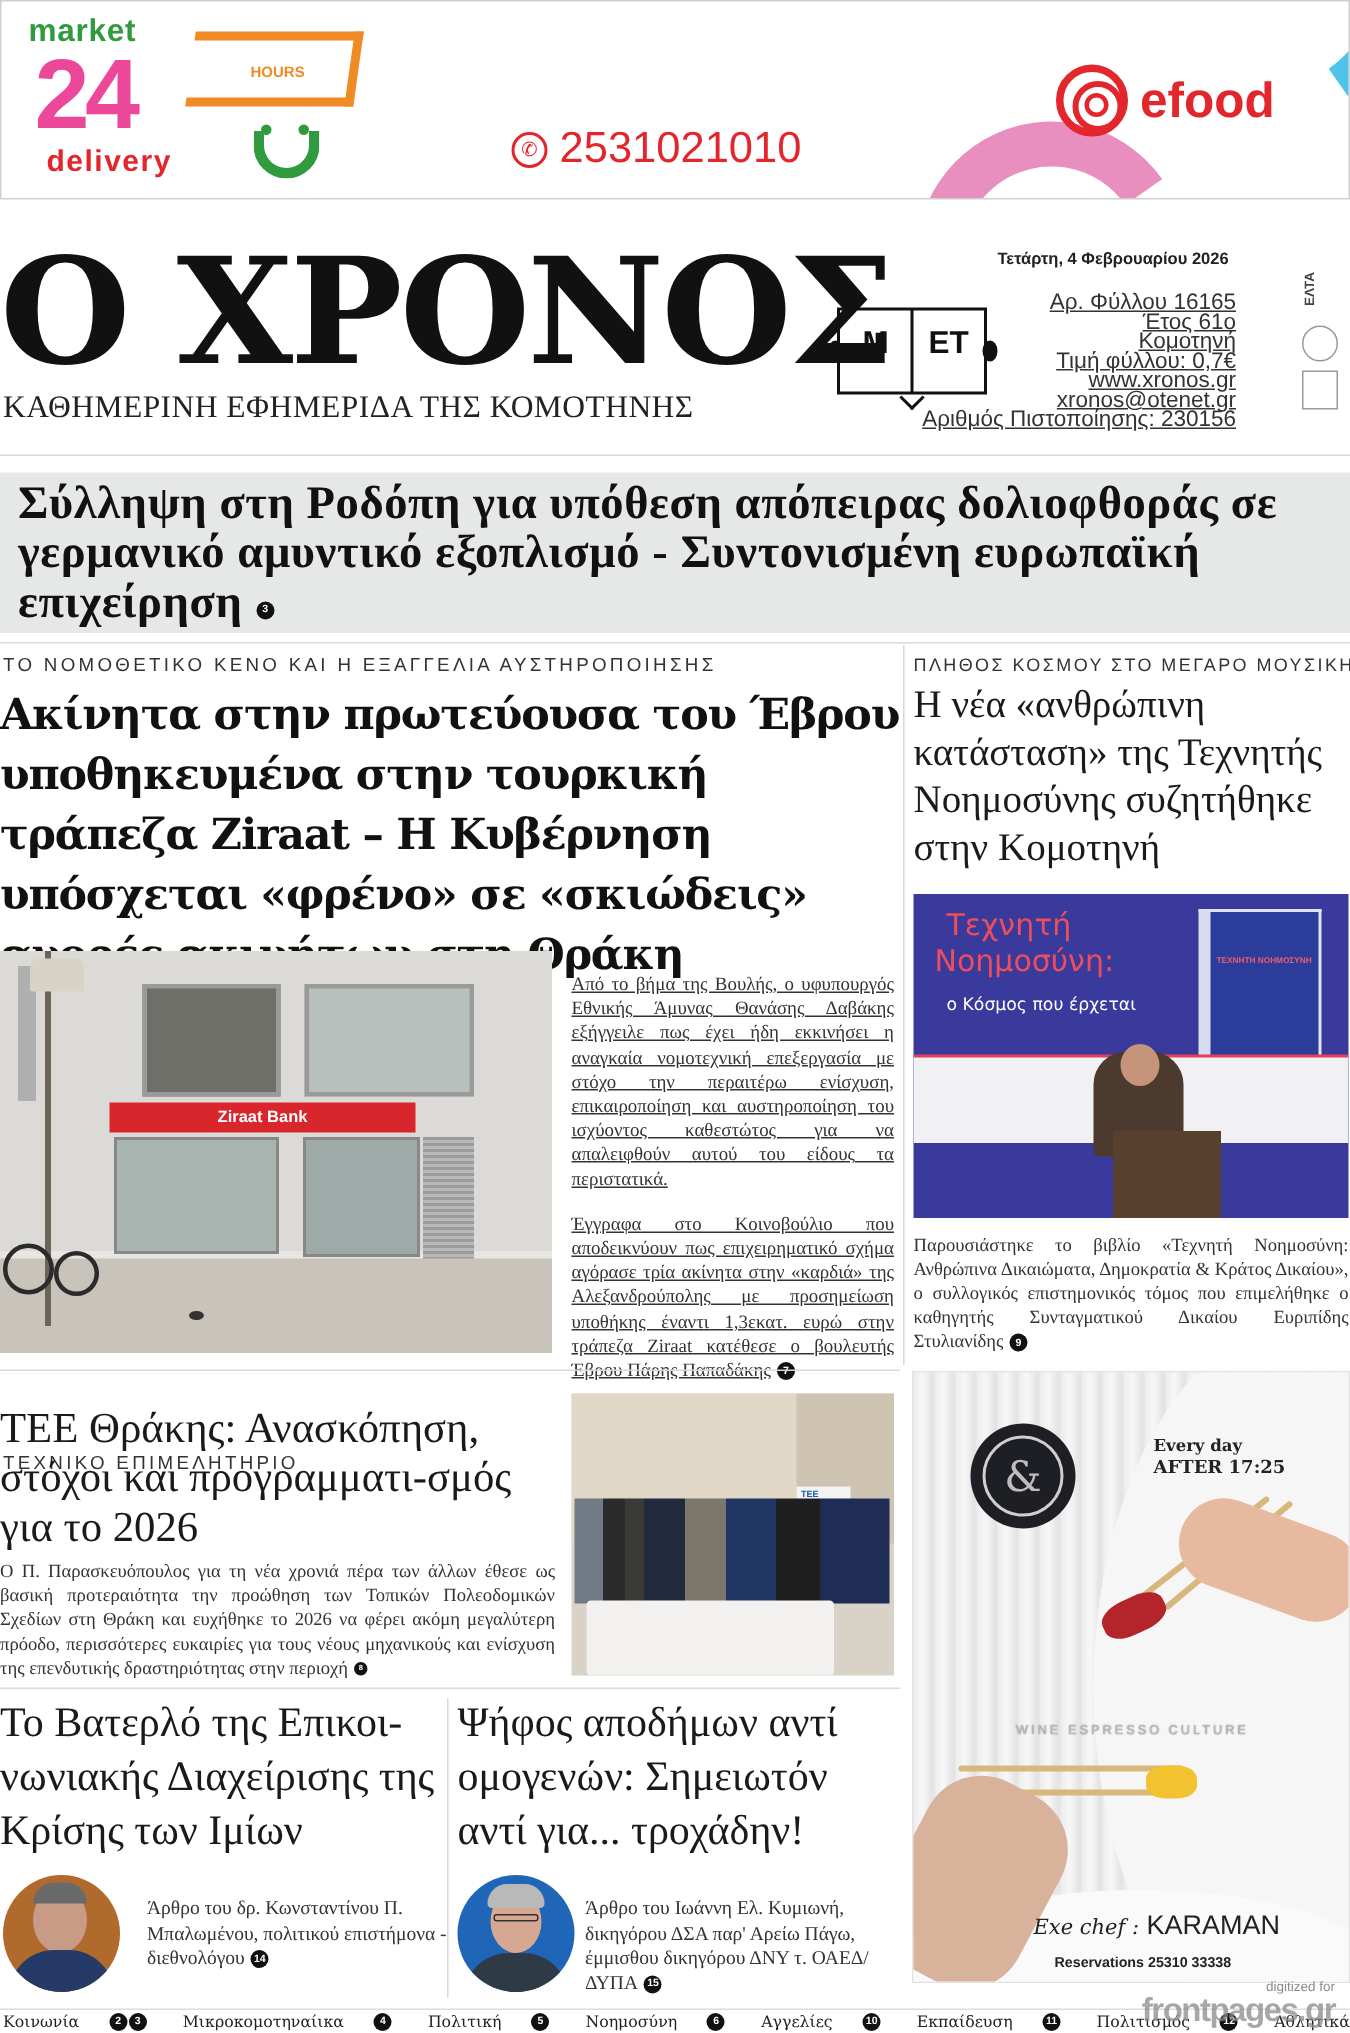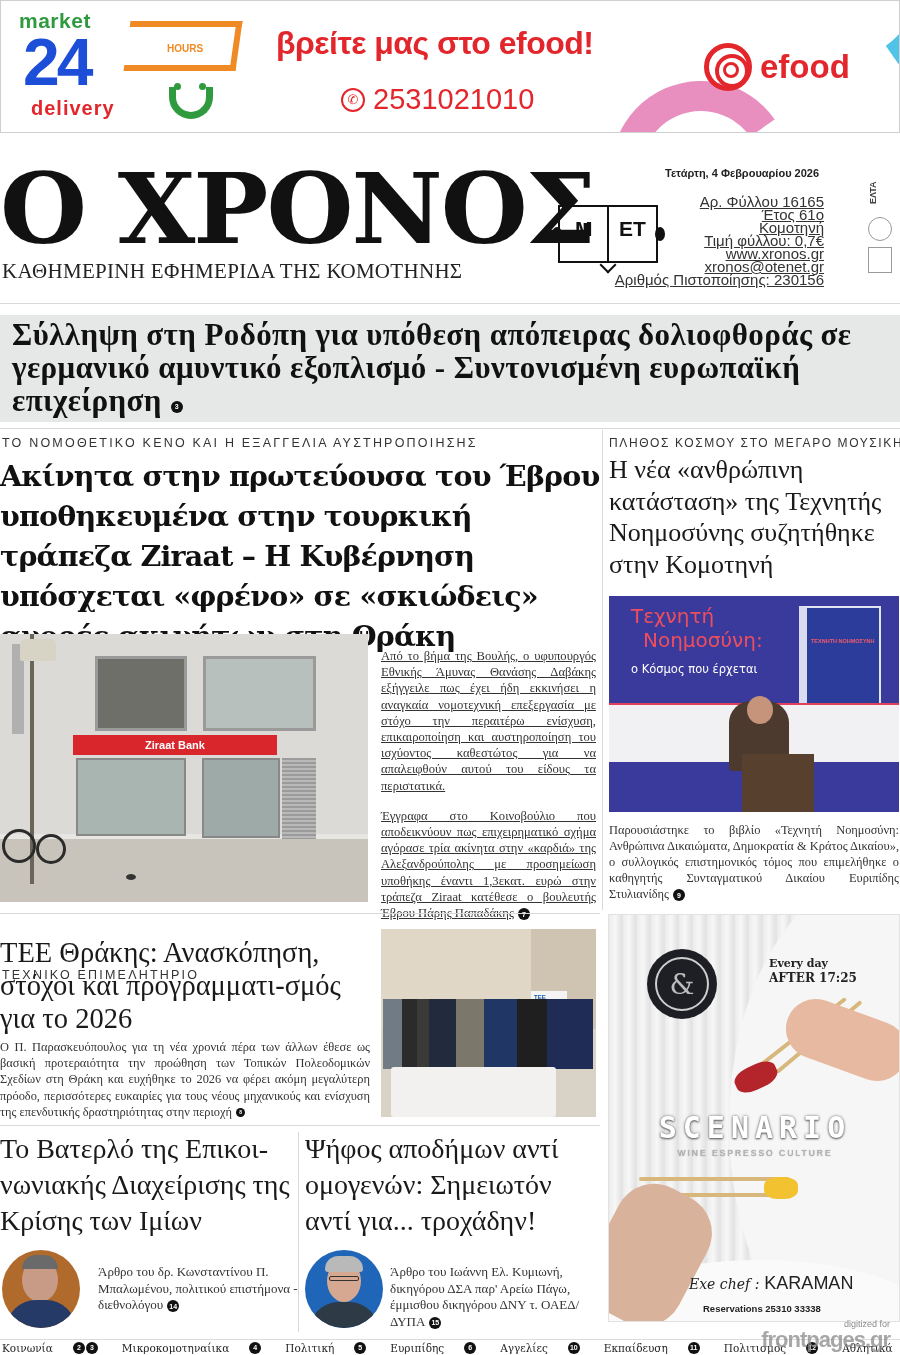--- a/index.html
+++ b/index.html
@@ -6,21 +6,21 @@
   html, body { width: 900px; height: 1355px; background: #ffffff; overflow: hidden; }
   body { position: relative; font-family: "DejaVu Serif", serif; color: #1a1a1a; }
   .abs { position: absolute; }
 
   
   #ad-banner { left: 0; top: 0; width: 900px; height: 133px; border: 1px solid #cfcfcf; background: #fff; overflow: hidden; }
   #ad-banner .arc-blue { position: absolute; right: -40px; top: -110px; width: 190px; height: 190px; border: 22px solid #4fc3e8; border-radius: 50%; border-left-color: transparent; border-bottom-color: transparent; transform: rotate(10deg); }
   #ad-banner .arc-pink { position: absolute; left: 610px; top: 80px; width: 180px; height: 180px; border: 30px solid #e98fc0; border-radius: 50%; border-right-color: transparent; border-bottom-color: transparent; transform: rotate(10deg); }
   .logo24 { position: absolute; left: 18px; top: 8px; width: 225px; height: 118px; }
   .logo24 .mk { position: absolute; left: 0; top: 0; font-family: "Liberation Sans", sans-serif; font-weight: bold; font-size: 21px; color: #2f9a3e; letter-spacing: 0.5px; }
-  .logo24 .num { position: absolute; left: 4px; top: 20px; font-family: "Liberation Sans", sans-serif; font-weight: bold; font-size: 66px; color: #1d4ed8; line-height: 1; letter-spacing: -3px; }
+  .logo24 .num { position: absolute; left: 4px; top: 20px; font-family: "Liberation Sans", sans-serif; font-weight: bold; font-size: 66px; color: #ec4899; line-height: 1; letter-spacing: -3px; }
   .logo24 .cart { position: absolute; left: 108px; top: 12px; width: 112px; height: 50px; border: 6px solid #f08a24; border-left: none; border-top-width: 6px; transform: skewX(-8deg); }
   .logo24 .hours { position: absolute; left: 148px; top: 34px; font-family: "Liberation Sans", sans-serif; font-weight: bold; font-size: 10px; color: #f08a24; }
   .logo24 .dl { position: absolute; left: 12px; top: 88px; font-family: "Liberation Sans", sans-serif; font-size: 20px; font-weight: bold; color: #e3262b; letter-spacing: 1px; }
   .logo24 .smile { position: absolute; left: 150px; top: 78px; width: 44px; height: 32px; border: 7px solid #2f9a3e; border-top: none; border-radius: 0 0 26px 26px; }
   .logo24 .eye { position: absolute; top: 74px; width: 7px; height: 7px; border-radius: 50%; background: #2f9a3e; }
   .ad-tag { position: absolute; left: 275px; top: 24px; font-family: "Liberation Sans", sans-serif; font-weight: bold; font-size: 32px; color: #e3262b; letter-spacing: -0.5px; }
   .ad-phone { position: absolute; left: 340px; top: 82px; font-family: "Liberation Sans", sans-serif; font-size: 29px; color: #e3262b; display: flex; align-items: center; gap: 8px; }
   .ad-phone .ph-ic { width: 24px; height: 24px; border: 2.5px solid #e3262b; border-radius: 50%; font-size: 13px; display: flex; align-items: center; justify-content: center; line-height: 1; }
   .efood { position: absolute; left: 703px; top: 42px; display: flex; align-items: center; gap: 8px; }
   .efood .e-ic { width: 48px; height: 48px; border-radius: 50%; border: 5px solid #e3262b; position: relative; }
@@ -122,21 +122,20 @@
   <div class="logo24">
     <span class="mk">market</span>
     <span class="cart"></span>
     <span class="num">24</span>
     <span class="hours">HOURS</span>
     <span class="eye" style="left:155px"></span>
     <span class="eye" style="left:180px"></span>
     <span class="smile"></span>
     <span class="dl">delivery</span>
   </div>
-  <div class="ad-tag">βρείτε μας στο efood!</div>
   <div class="ad-phone">
     <span class="ph-ic">✆</span>
     <span>2531021010</span>
   </div>
   <div class="efood">
     <span class="e-ic"></span>
     <span class="e-txt">efood</span>
   </div>
 </div>
 
@@ -205,21 +204,21 @@
   <p style="margin-top:-2px"><span>Έγγραφα στο Κοινοβούλιο που αποδεικνύουν πως επιχειρηματικό σχήμα αγόρασε τρία ακίνητα στην «καρδιά» της Αλεξανδρούπολης με προσημείωση υποθήκης έναντι 1,3εκατ. ευρώ στην τράπεζα Ziraat κατέθεσε ο βουλευτής Έβρου Πάρης Παπαδάκης</span><span class="pg-ref">7</span></p>
 </div>
 
 <div class="vline" style="left:602px;top:430px;height:480px"></div>
 
 <div id="a2-kicker" class="abs kicker">ΠΛΗΘΟΣ ΚΟΣΜΟΥ ΣΤΟ ΜΕΓΑΡΟ ΜΟΥΣΙΚΗΣ</div>
 <div id="a2-headline" class="abs hl-light">Η νέα «ανθρώπινη κατάσταση» της Τεχνητής Νοημοσύνης συζητήθηκε στην Κομοτηνή</div>
 
 <div id="a2-photo" class="abs">
   <div style="position:absolute;left:22px;top:8px;color:#ee4e5c;font-family:'DejaVu Sans',sans-serif;font-size:20px;line-height:24px">Τεχνητή</div>
-  <div style="position:absolute;left:34px;top:32px;color:#ee4e5c;font-family:'DejaVu Sans',sans-serif;font-size:20px;line-height:24px">Νοημοσύνη:</div>
+  <div style="position:absolute;left:14px;top:32px;color:#ee4e5c;font-family:'DejaVu Sans',sans-serif;font-size:20px;line-height:24px">Νοημοσύνη:</div>
   <div style="position:absolute;left:22px;top:66px;color:#fff;font-family:'DejaVu Sans',sans-serif;font-size:11.5px">ο Κόσμος που έρχεται</div>
   <div style="position:absolute;left:190px;top:10px;width:82px;height:118px;background:#2c3c9a;border:2px solid #dfe3f2;border-left:8px solid #d9dcee">
     <div style="position:absolute;left:4px;top:30px;color:#f15b6c;font-family:'Liberation Sans',sans-serif;font-size:5.5px;font-weight:bold;width:70px">ΤΕΧΝΗΤΗ ΝΟΗΜΟΣΥΝΗ</div>
   </div>
   <div style="position:absolute;left:0;top:108px;width:290px;height:58px;background:#f1f1f4"></div>
   <div style="position:absolute;left:0;top:107px;width:290px;height:2px;background:#e23f5a"></div>
   <div style="position:absolute;left:120px;top:105px;width:60px;height:70px;background:#4c3a2e;border-radius:22px 22px 4px 4px"></div>
   <div style="position:absolute;left:138px;top:100px;width:26px;height:28px;background:#c6937b;border-radius:50%"></div>
   <div style="position:absolute;left:133px;top:158px;width:72px;height:58px;background:#57412e"></div>
 </div>
@@ -273,21 +272,20 @@
       <span>&amp;</span>
     </div>
   <div class="every">
     <div>Every day</div>
     <b>AFTER 17:25</b>
   </div>
   <div class="chop" style="left:125px;top:120px;width:125px;transform:rotate(-38deg)"></div>
   <div class="chop" style="left:155px;top:120px;width:110px;transform:rotate(-40deg)"></div>
   <div class="hand" style="left:175px;top:95px;width:125px;height:60px;transform:rotate(20deg)"></div>
   <div class="sushi" style="left:125px;top:150px;width:44px;height:24px;background:#b3242b;transform:rotate(-25deg)"></div>
-  <div class="brand">SCENARIO</div>
   <div class="tagline">WINE ESPRESSO CULTURE</div>
   <div class="chop" style="left:30px;top:262px;width:150px"></div>
   <div class="chop" style="left:35px;top:278px;width:130px"></div>
   <div class="sushi" style="left:155px;top:262px;width:34px;height:22px;background:#f2c230"></div>
   <div class="hand" style="left:-10px;top:270px;width:100px;height:140px;background:#d9b29b;transform:rotate(28deg)"></div>
   <div class="chef"><i>Exe chef :</i> <span>KARAMAN</span></div>
   <div class="res">Reservations 25310 33338</div>
 </div>
 
 <div id="section-nav" class="abs">
@@ -304,21 +302,21 @@
         <span class="pg-ref">4</span>
       </span>
   </span>
   <span class="nav-item">
     <span>Πολιτική</span>
     <span class="refs">
         <span class="pg-ref">5</span>
       </span>
   </span>
   <span class="nav-item">
-    <span>Ευριπίδης</span>
+    <span>Νοημοσύνη</span>
     <span class="refs">
         <span class="pg-ref">6</span>
       </span>
   </span>
   <span class="nav-item">
     <span>Αγγελίες</span>
     <span class="refs">
         <span class="pg-ref">10</span>
       </span>
   </span>

